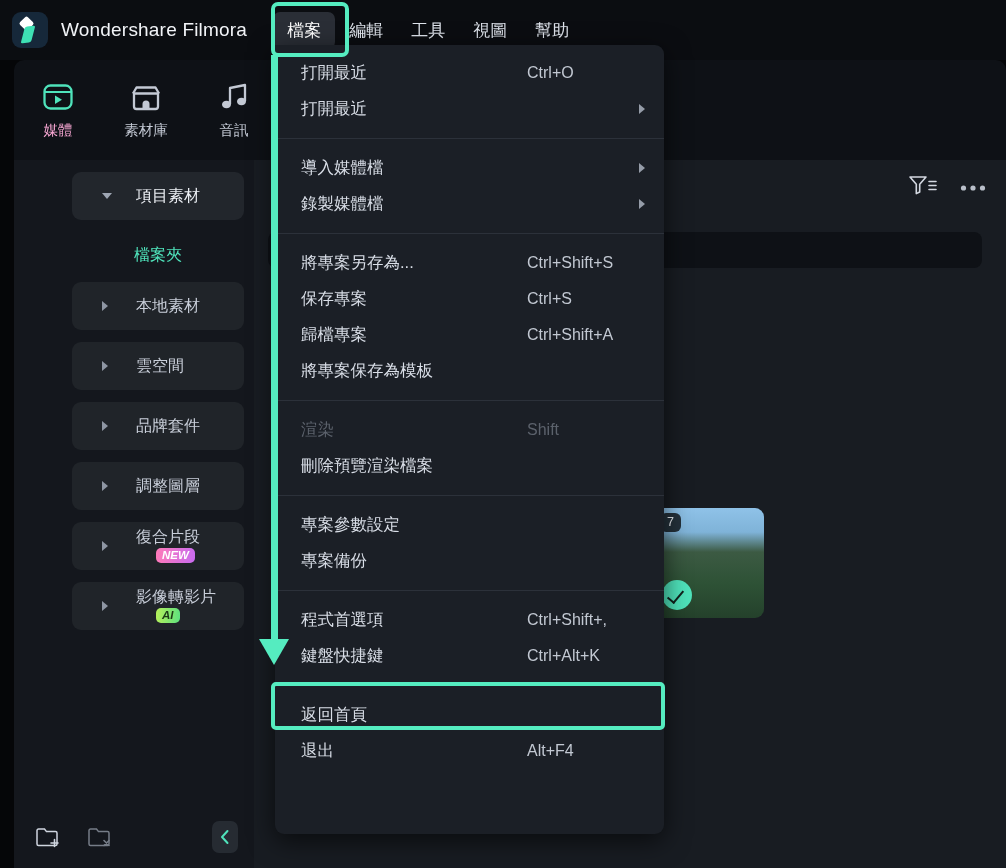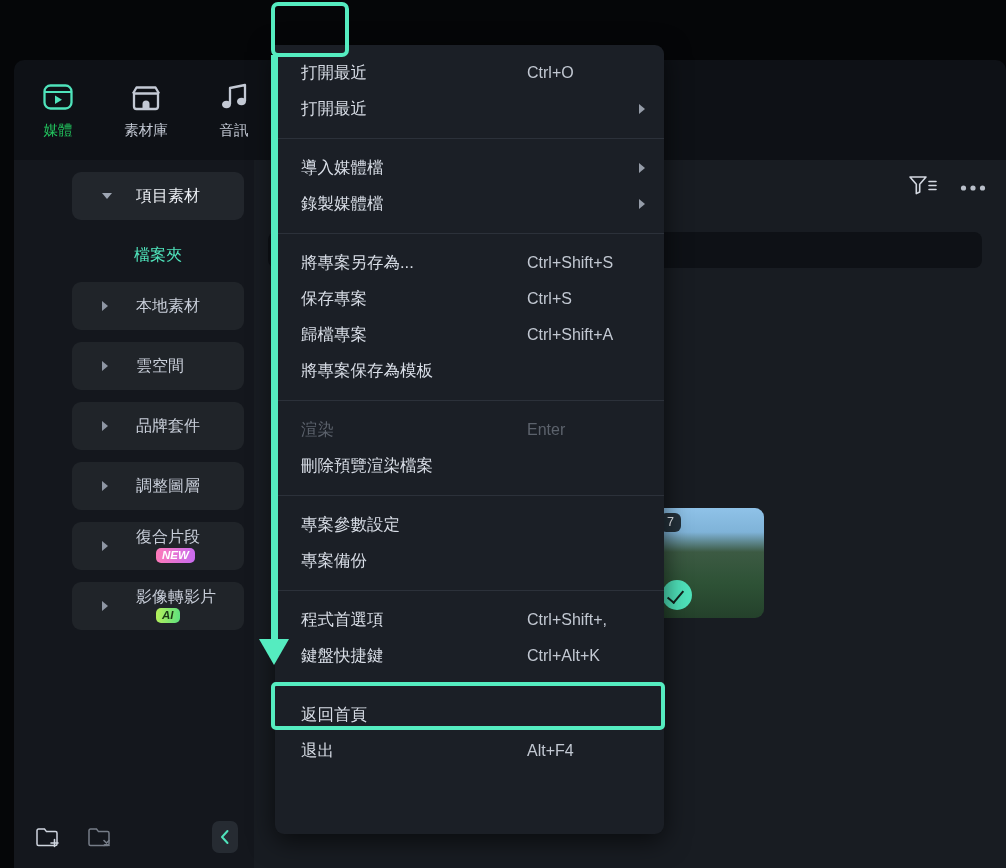--- a/index.html
+++ b/index.html
@@ -51,21 +51,21 @@
   .toolrail {
     position: absolute; left: 14px; top: 60px; width: 992px; height: 100px;
     background: #0e1116; border-radius: 10px 10px 0 0;
     display: flex; align-items: center;
   }
   .tool {
     width: 88px; display: flex; flex-direction: column; align-items: center;
     gap: 7px; cursor: default;
   }
   .tool .tl { font-size: 14.5px; color: #c3c9d4; }
-  .tool.sel .tl { color: #22c55e; }
+  .tool.sel .tl { color: #f9a8d4; }
   .tool svg { display: block; }
 
   
   .sidebar {
     position: absolute; left: 14px; top: 160px; width: 240px; height: 708px;
     background: #14171d;
     padding-left: 48px;
   }
   .sb-list { padding: 12px 10px 0 10px; }
   .sb-item {
@@ -185,20 +185,34 @@
     position: absolute; left: 259px; top: 639px; width: 0; height: 0;
     border-left: 15px solid transparent; border-right: 15px solid transparent;
     border-top: 26px solid #55ecc0; pointer-events: none;
   }
 </style>
 </head>
 <body>
 
 <div id="app">
 
+  <div class="titlebar">
+    <div class="logo">
+      <div class="diamond"></div>
+        <div class="bar"></div>
+    </div>
+    <div class="apptitle">Wondershare Filmora</div>
+    <div class="menubar" id="menubar">
+        <div class="mi active">檔案</div>
+        <div class="mi">編輯</div>
+        <div class="mi">工具</div>
+        <div class="mi">視圖</div>
+        <div class="mi">幫助</div>
+      </div>
+  </div>
 
   <div class="toolrail" id="toolrail">
       <div class="tool sel">
         <span>
           <svg width="34" height="34" viewBox="0 0 34 34">
             <rect x="3.5" y="5.5" width="27" height="23" rx="6" fill="none" stroke="#4fe3bb" stroke-width="2.3"></rect>
             <path d="M3.5 12h27" stroke="#4fe3bb" stroke-width="2"></path>
             <path d="M14 15.5l7 4.2-7 4.2Z" fill="#4fe3bb"></path>
           </svg>
         </span>
@@ -358,21 +372,21 @@
       <div class="dd-item">
         <span class="label">歸檔專案</span>
         <span class="accel">Ctrl+Shift+A</span>
       </div>
       <div class="dd-item">
         <span class="label">將專案保存為模板</span>
       </div>
       <div class="dd-sep"></div>
       <div class="dd-item disabled">
         <span class="label">渲染</span>
-        <span class="accel">Enter</span>
+        <span class="accel">Shift</span>
       </div>
       <div class="dd-item">
         <span class="label">刪除預覽渲染檔案</span>
       </div>
       <div class="dd-sep"></div>
       <div class="dd-item">
         <span class="label">專案參數設定</span>
       </div>
       <div class="dd-item">
         <span class="label">專案備份</span>

